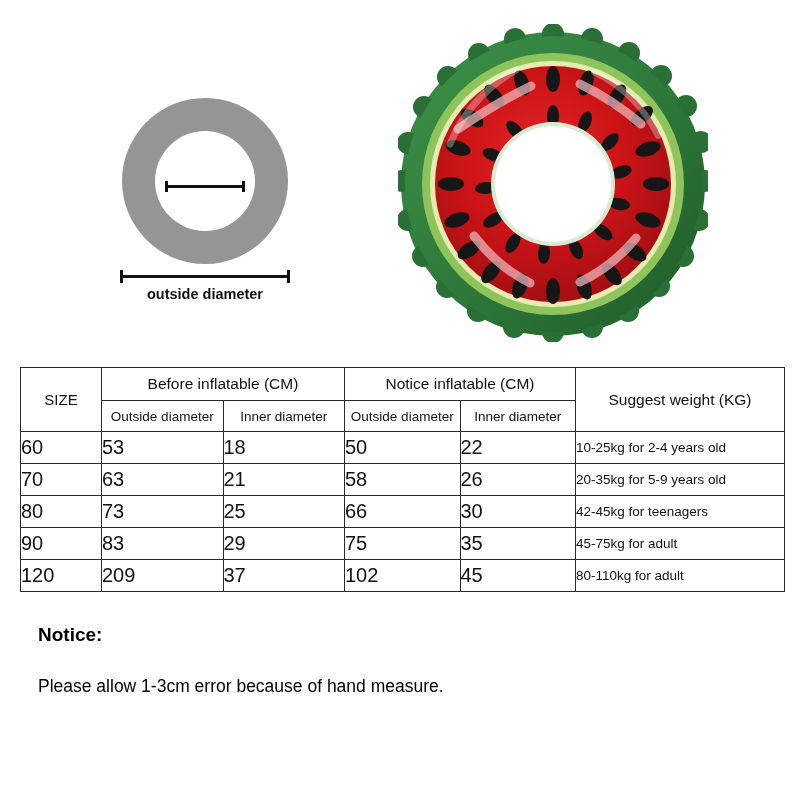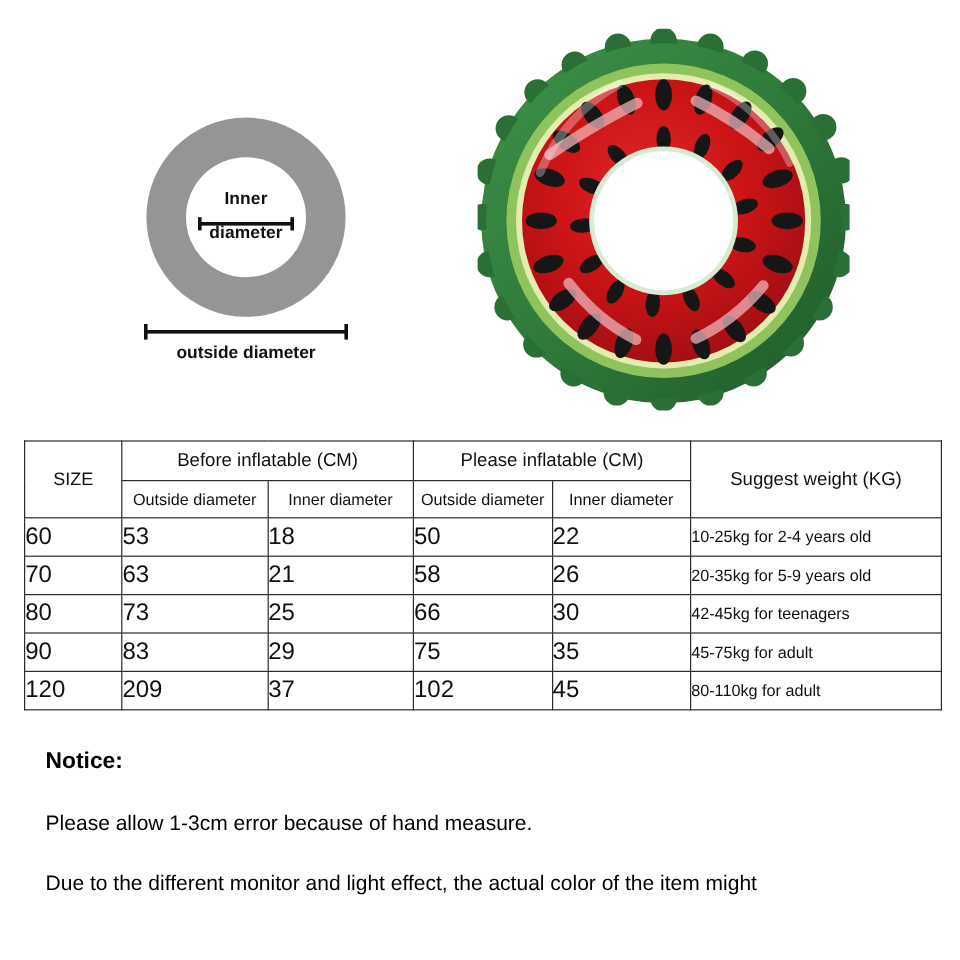--- a/index.html
+++ b/index.html
@@ -204,29 +204,27 @@
 </style>
 </head>
 <body>
 
 <div id="illustration-area">
 
   <div id="schematic">
     <div id="schematic-ring"></div>
     <div id="schematic-hole"></div>
 
-    <div class="inner-label" id="inner-label-top">Inner</div>
 
     <div id="inner-dim">
       <div class="tick left"></div>
       <div class="bar"></div>
       <div class="tick right"></div>
     </div>
 
-    <div class="inner-label" id="inner-label-bottom">diameter</div>
 
     <div id="outside-dim">
       <div class="tick left"></div>
       <div class="bar"></div>
       <div class="tick right"></div>
     </div>
 
     <div id="outside-label">outside diameter</div>
   </div>
 
@@ -342,21 +340,21 @@
       <circle cx="155" cy="160" r="58" fill="#ffffff"></circle>
     </svg>
   </div>
 </div>
 
 <table id="size-table">
   <thead>
     <tr>
       <th rowspan="2" class="h-size" style="width:80px">SIZE</th>
       <th colspan="2" class="h-main" style="width:242px">Before inflatable (CM)</th>
-      <th colspan="2" class="h-main" style="width:230px">Please inflatable (CM)</th>
+      <th colspan="2" class="h-main" style="width:230px">Notice inflatable (CM)</th>
       <th rowspan="2" class="h-weight" style="width:208px">Suggest weight (KG)</th>
     </tr>
     <tr>
       <th class="h-sub" style="width:121px">Outside diameter</th>
       <th class="h-sub" style="width:121px">Inner diameter</th>
       <th class="h-sub" style="width:120px">Outside diameter</th>
       <th class="h-sub" style="width:110px">Inner diameter</th>
     </tr>
   </thead>
   <tbody id="table-body">
@@ -399,14 +397,13 @@
         <td>102</td>
         <td>45</td>
         <td class="weight-cell">80-110kg for adult</td>
       </tr>
     </tbody>
 </table>
 
 <div id="notice">
   <div id="notice-title">Notice:</div>
   <div class="notice-line">Please allow 1-3cm error because of hand measure.</div>
-  <div class="notice-line">Due to the different monitor and light effect, the actual color of the item might</div>
 </div>
 
 </body></html>

